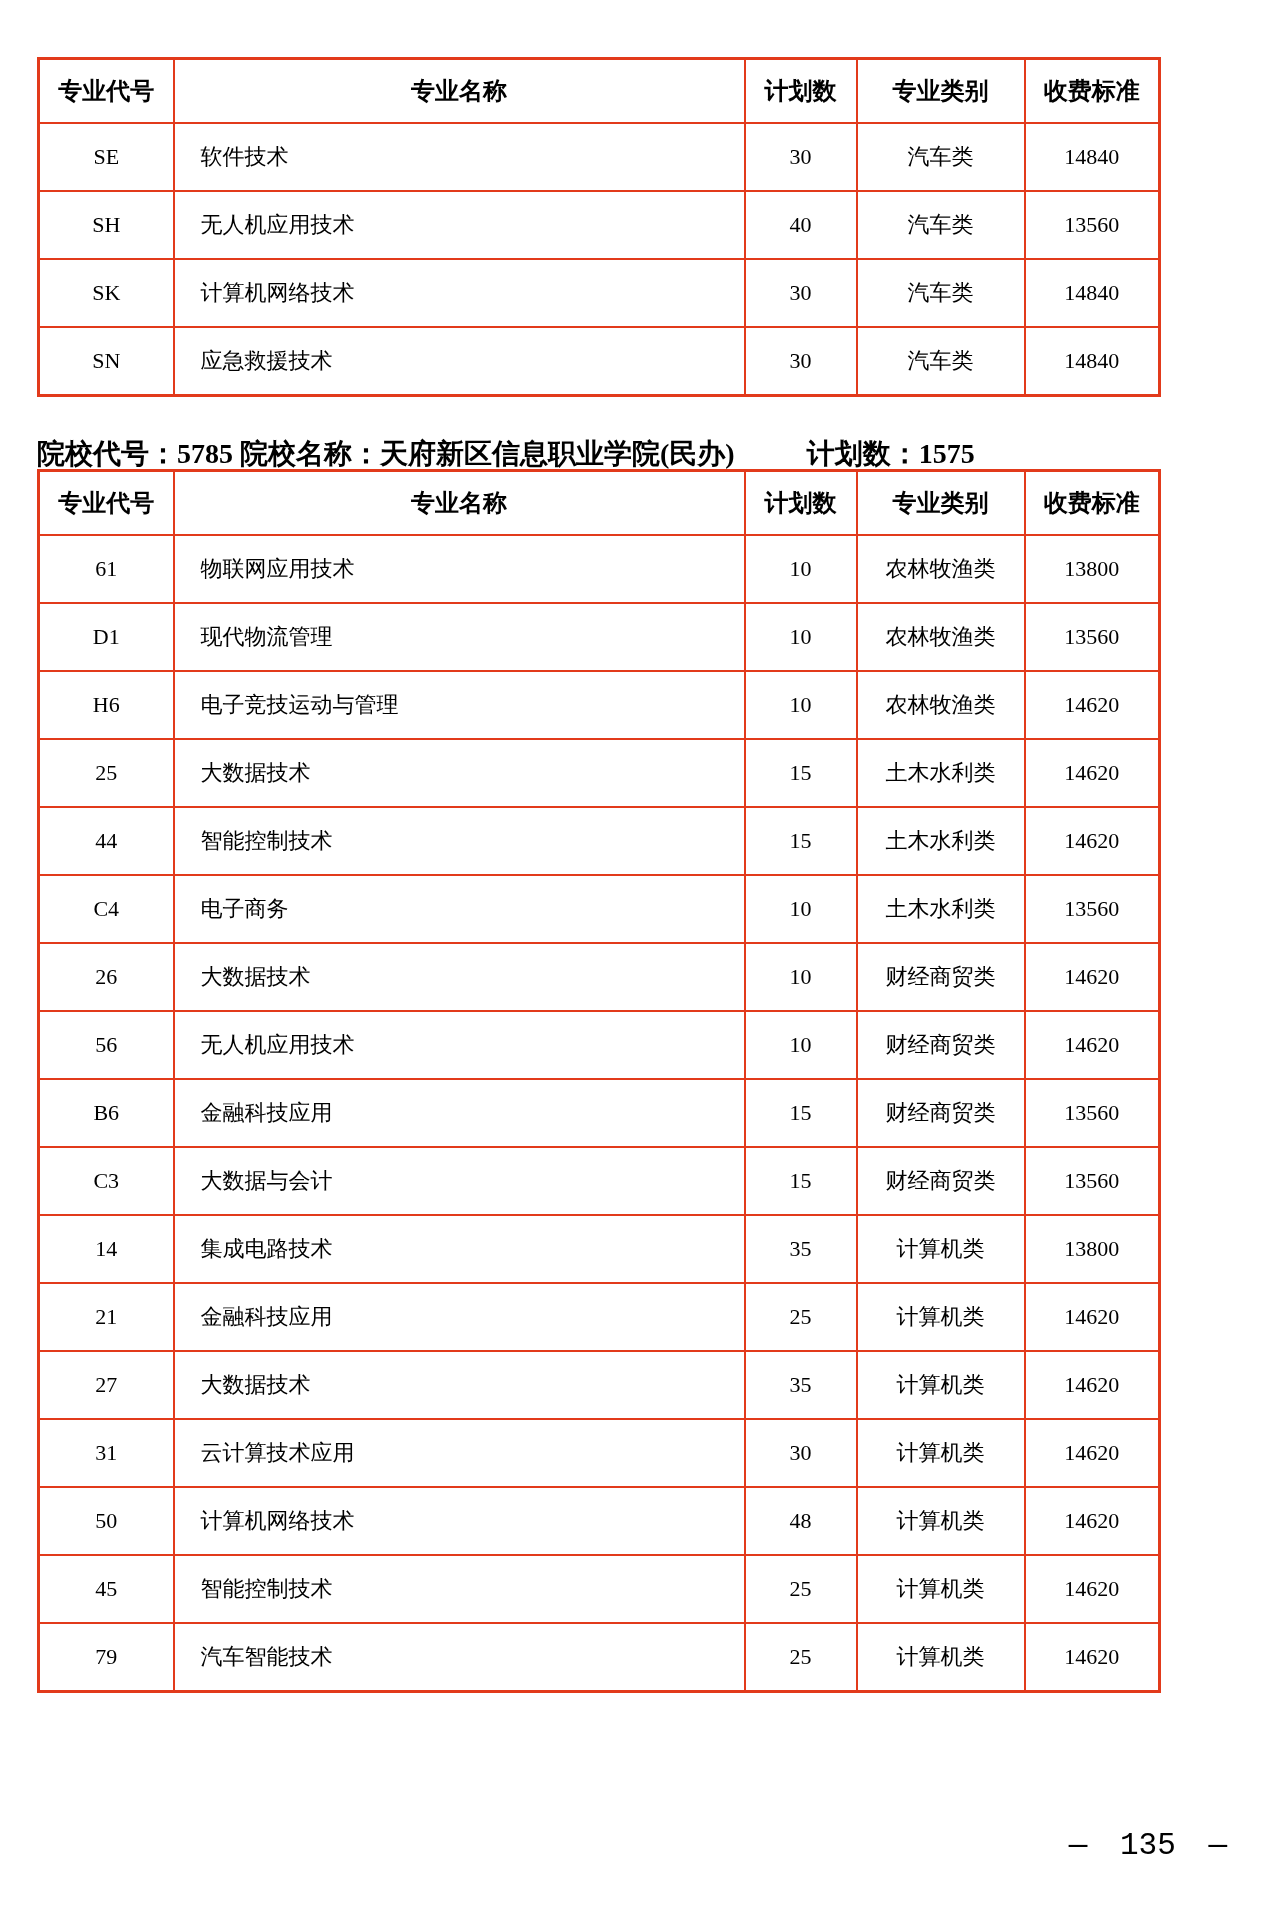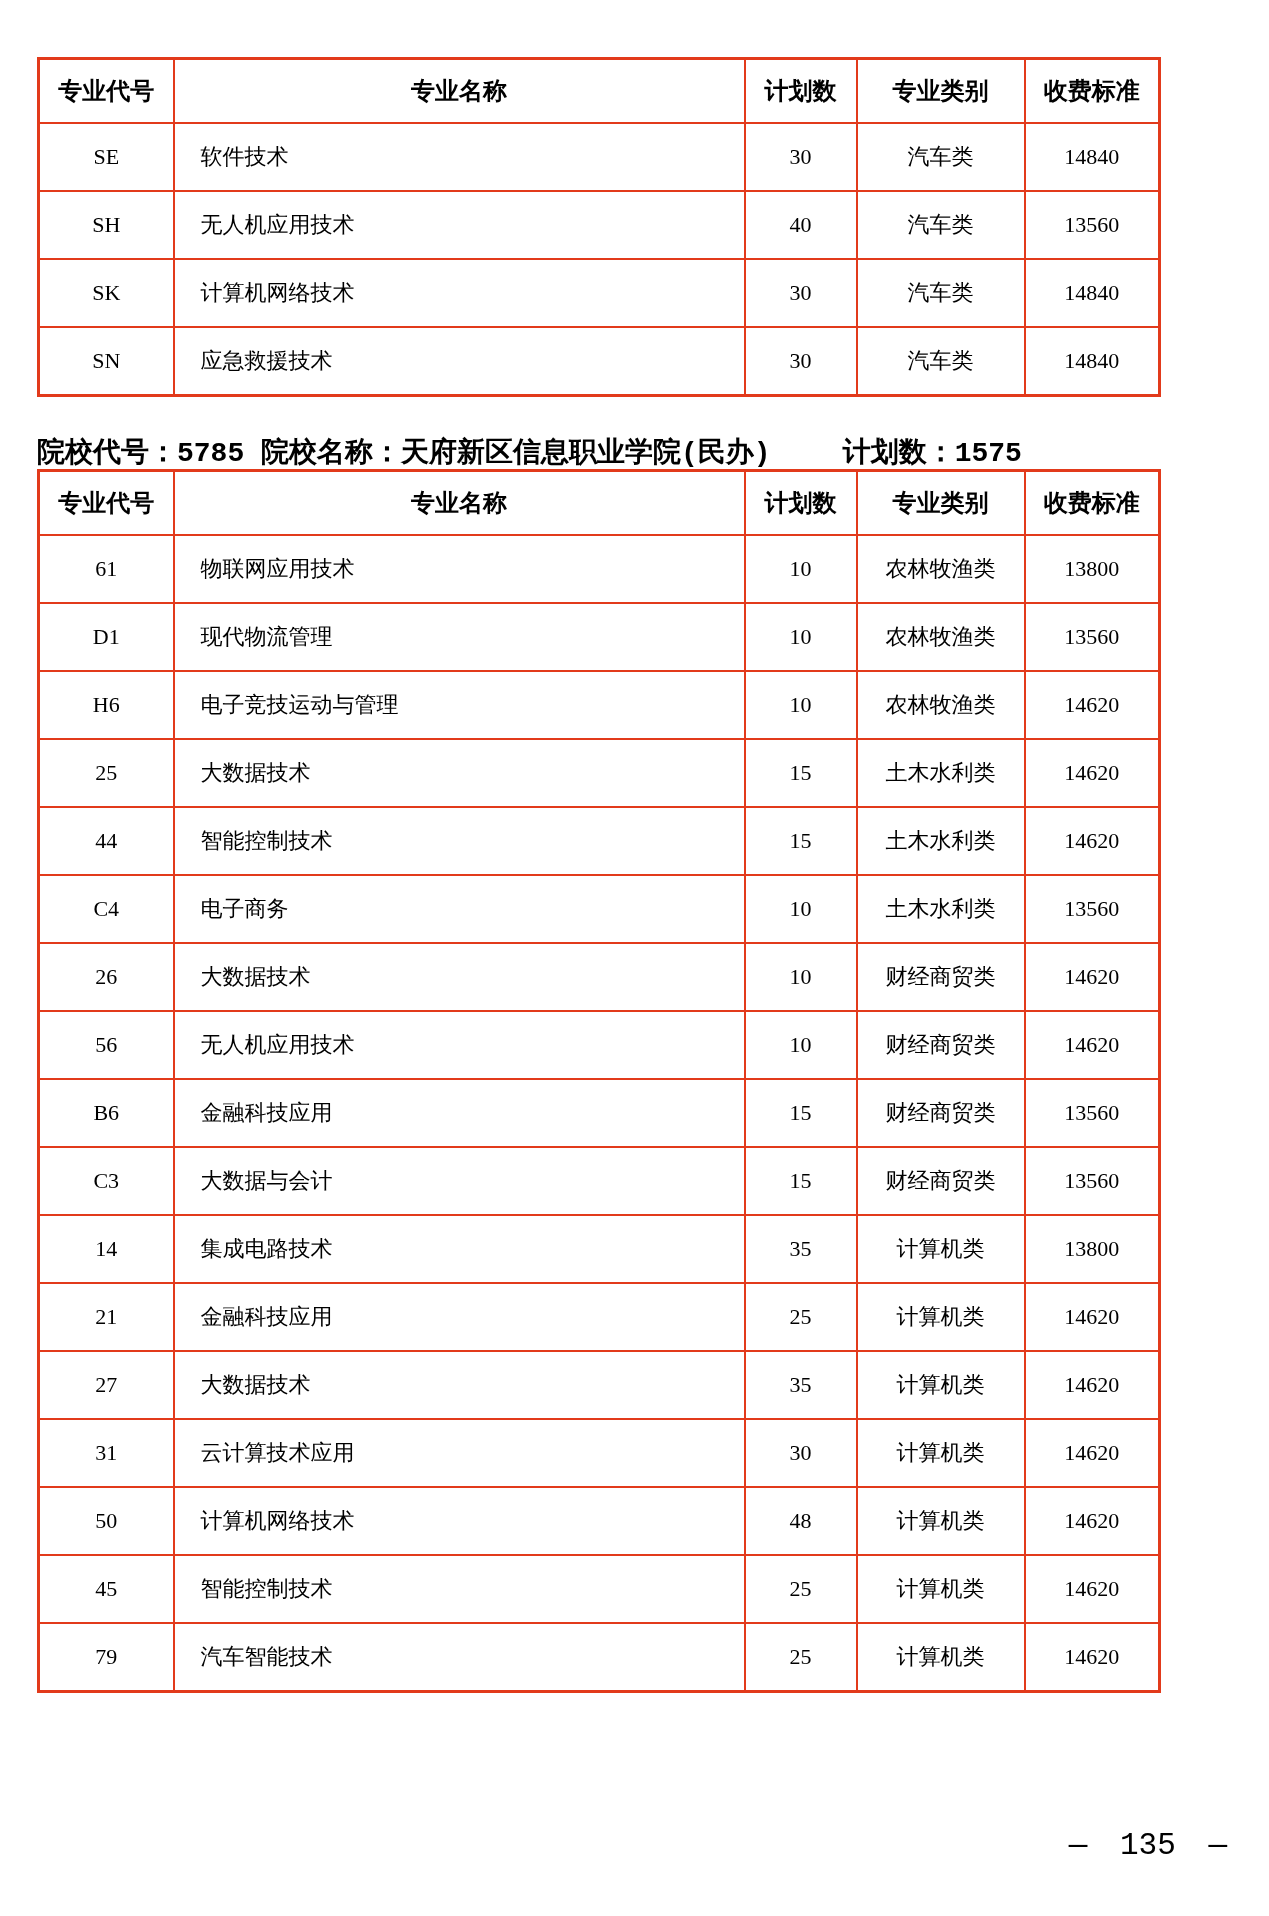--- a/index.html
+++ b/index.html
@@ -19,21 +19,21 @@
     height:60px;font-size:24px;font-weight:bold;text-align:center;
     font-family:"Liberation Sans","DejaVu Sans",sans-serif;
   }
   table.plan td{height:64px;font-size:22px;text-align:center;}
   table.plan td.name{text-align:left;padding-left:26px;}
   col.c1{width:135px}col.c2{width:571px}col.c3{width:112px}col.c4{width:168px}col.c5{width:135px}
   .t1{margin-top:57px;}
   .t2{margin-top:0;}
   .section-title{
     margin-top:42px;height:30px;line-height:30px;font-size:28px;font-weight:bold;
-    font-family:Liberation Mono, monospace;white-space:nowrap;
+    font-family:Liberation Serif, serif;white-space:nowrap;
   }
   .section-title .plan-total{margin-left:72px;}
   .page-footer{
     position:absolute;top:1828px;right:42px;font-size:31px;
     font-family:Liberation Mono, monospace;word-spacing:14px;
   }
 </style>
 </head>
 <body>
 

